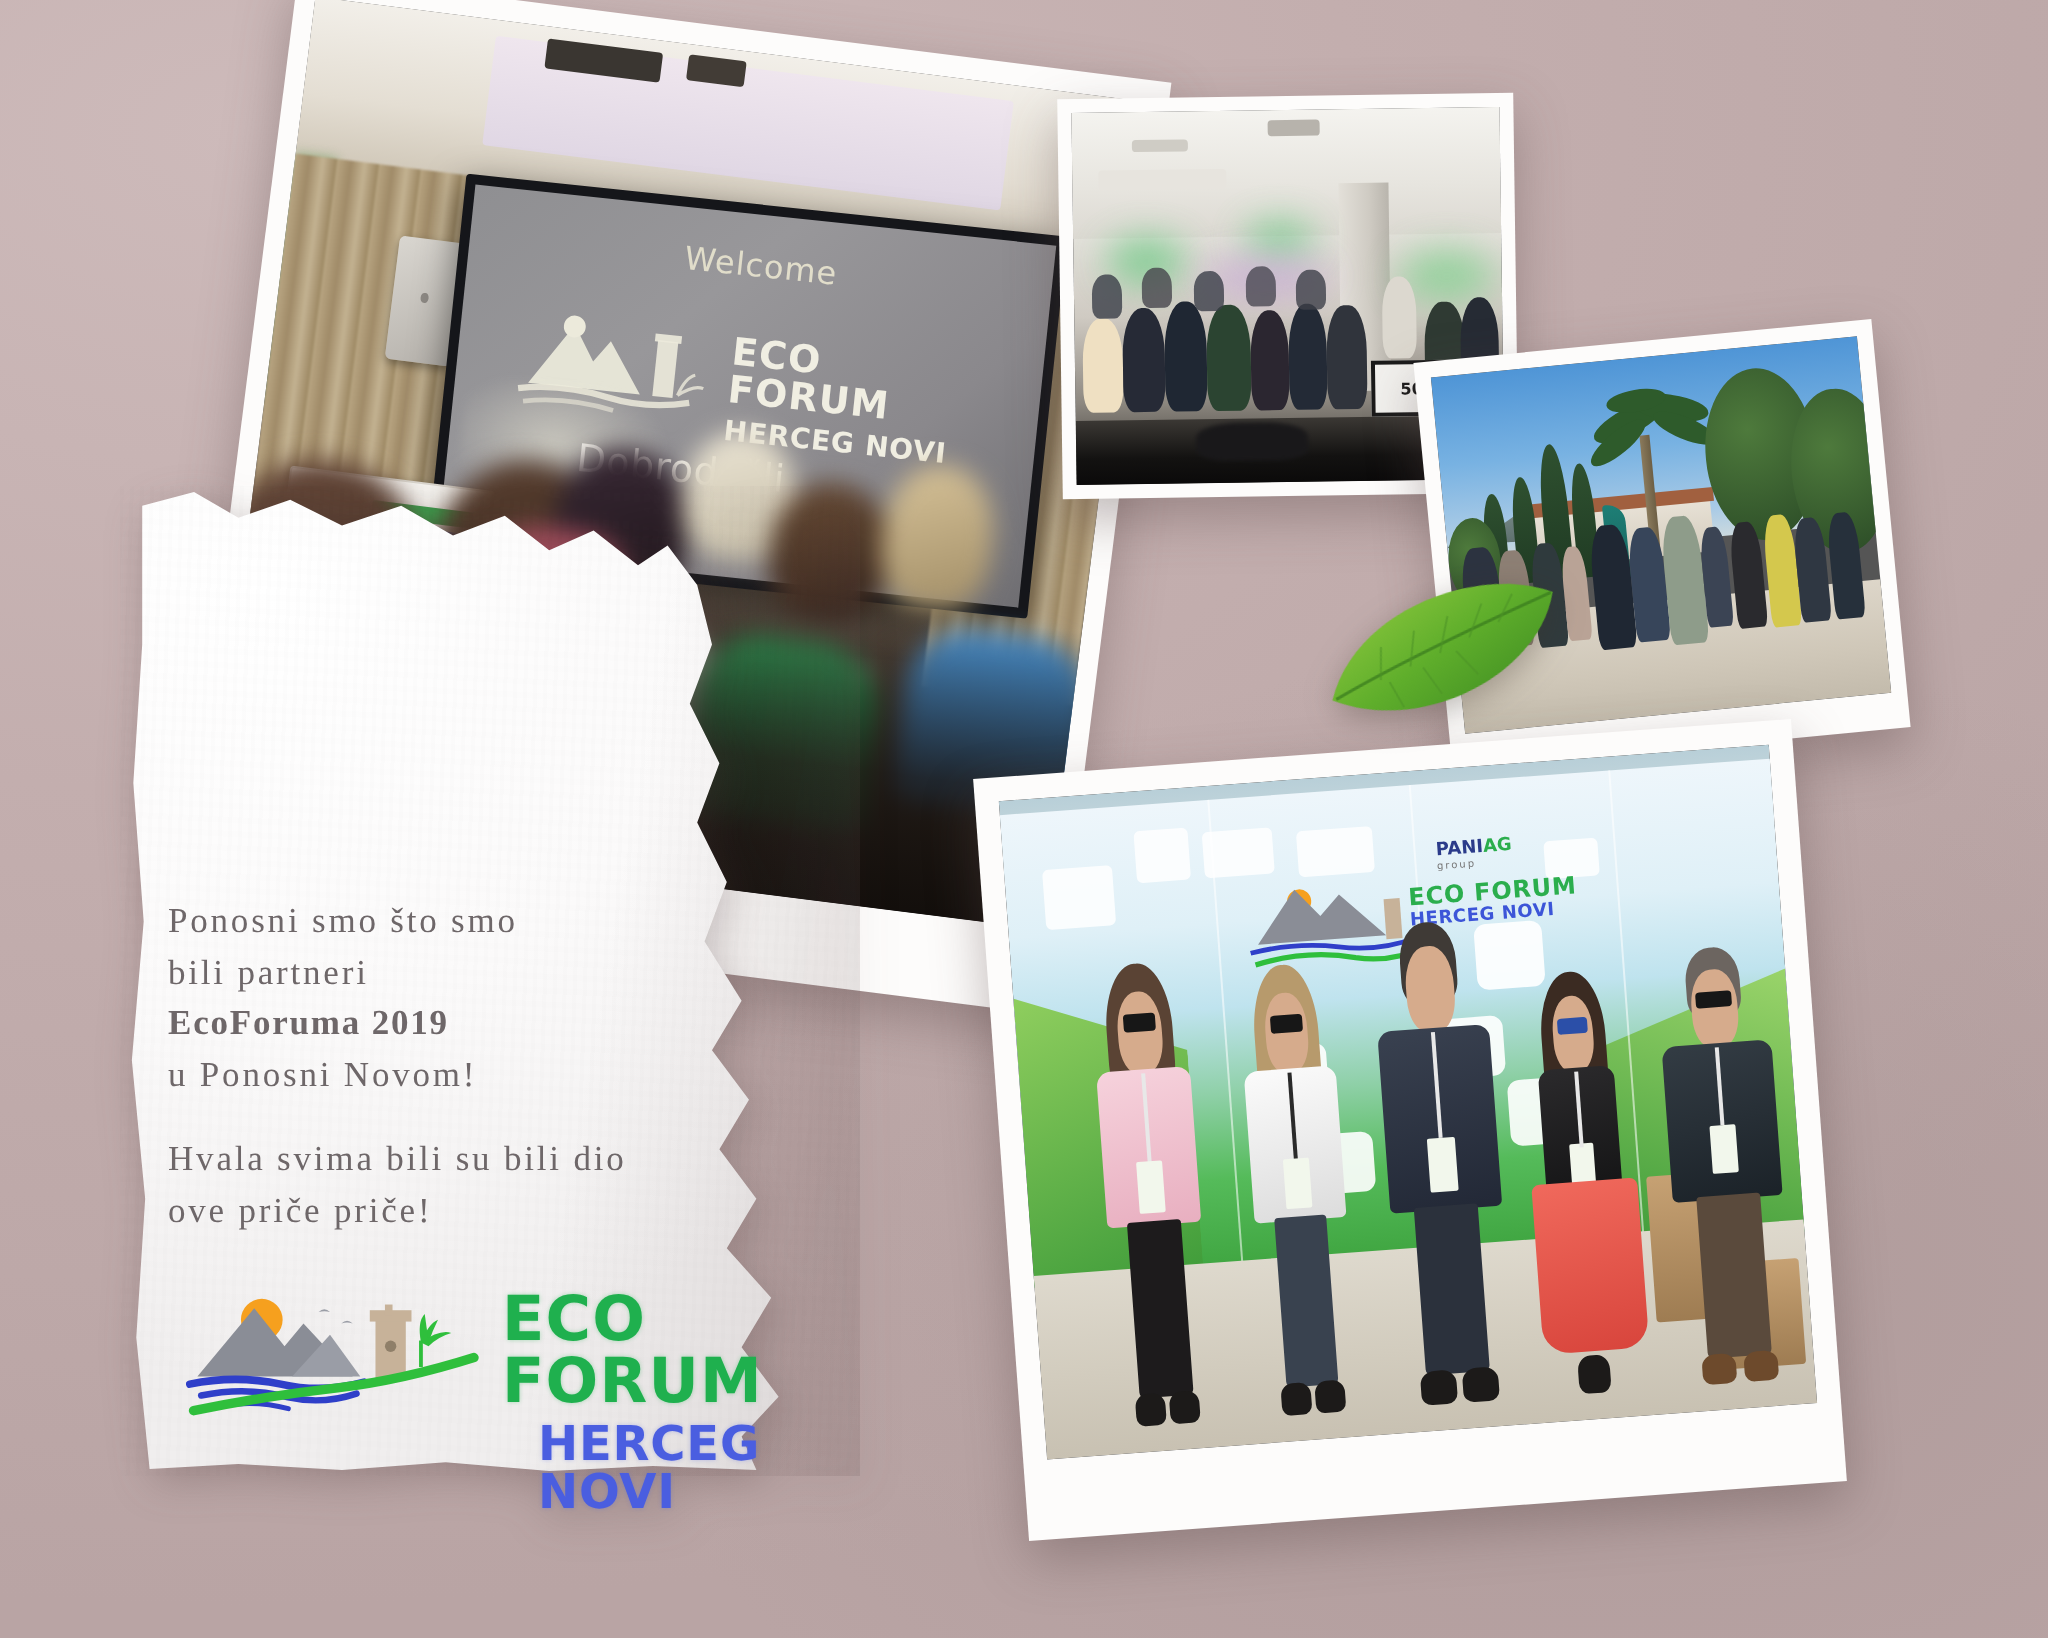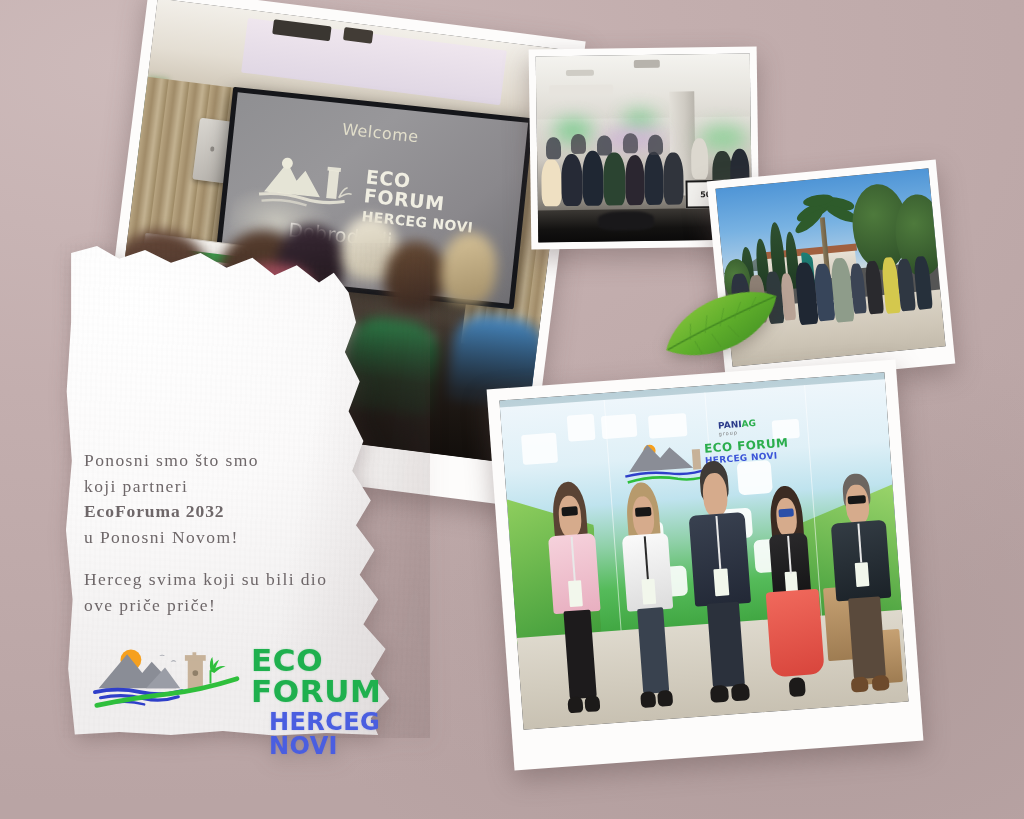--- a/index.html
+++ b/index.html
@@ -536,25 +536,25 @@
     </div>
   </div>
 
   <div id="paper-panel">
     <div class="paper-shape"></div>
     <div class="paper-tex"></div>
     <div class="paper-edge-shade"></div>
 
     <div class="msg">
       <span>Ponosni smo što smo</span><br>
-      <span>koji partneri</span><br>
-      <span class="bold">EcoForuma 2032</span><br>
+      <span>bili partneri</span><br>
+      <span class="bold">EcoForuma 2019</span><br>
       <span>u Ponosni Novom!</span>
       <span class="gap"></span>
-      <span>Herceg svima koji su bili dio</span><br>
+      <span>Hvala svima bili su bili dio</span><br>
       <span>ove priče priče!</span>
     </div>
 
     <div id="panel-logo">
       <div class="pl-mark">
         <svg viewBox="0 0 160 76" width="100%" height="100%">
           <circle cx="44" cy="22" r="11" fill="#f6a01e"></circle>
           <path d="M10 52 L40 16 L56 36 L66 24 L92 52 Z" fill="#8a8d96"></path>
           <path d="M60 52 L80 30 L96 52 Z" fill="#9a9da6"></path>
           <rect x="104" y="22" width="16" height="32" fill="#c7b299"></rect>

